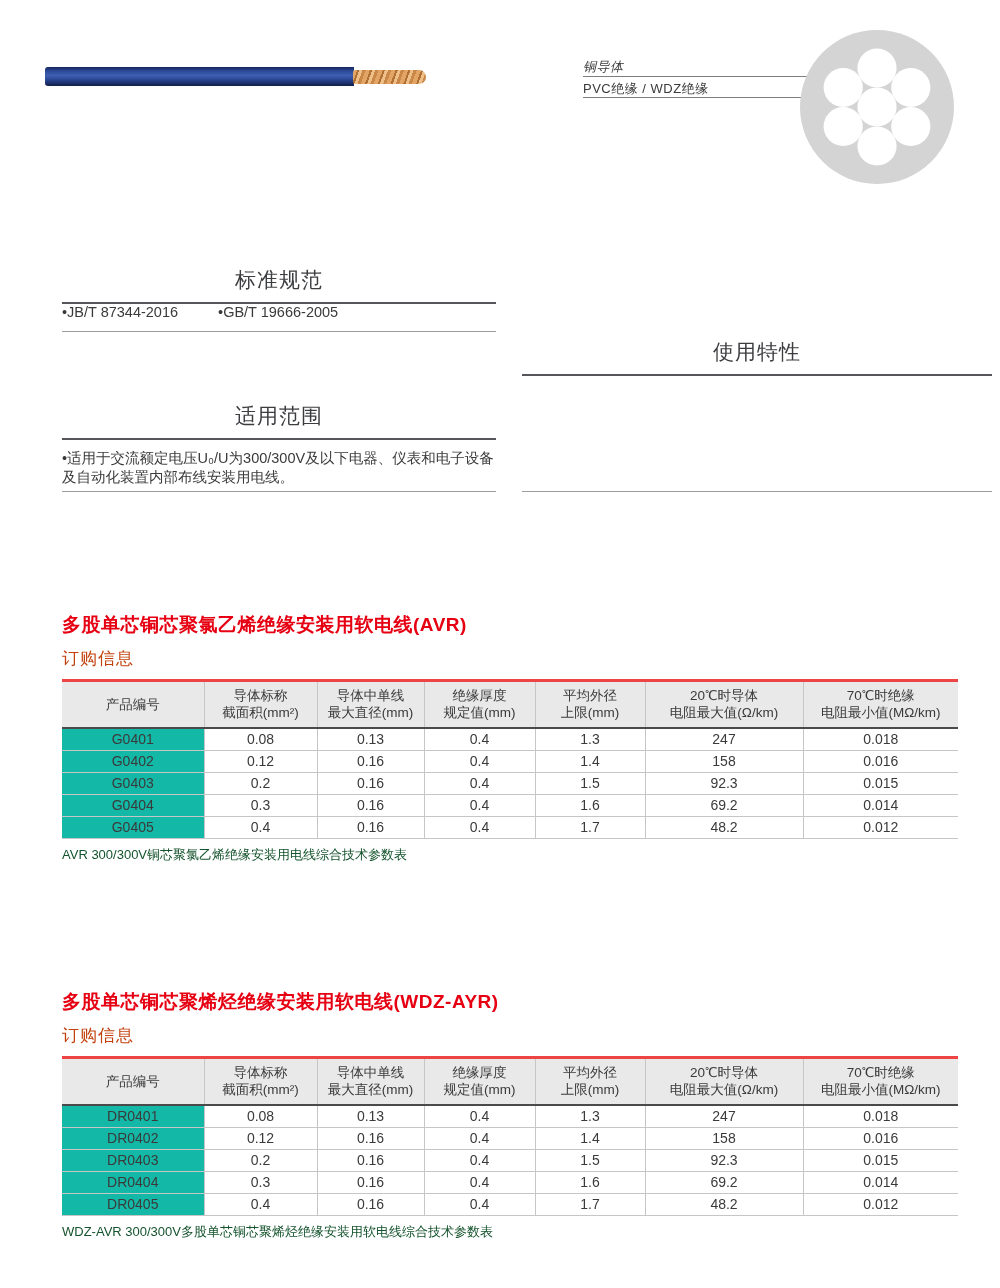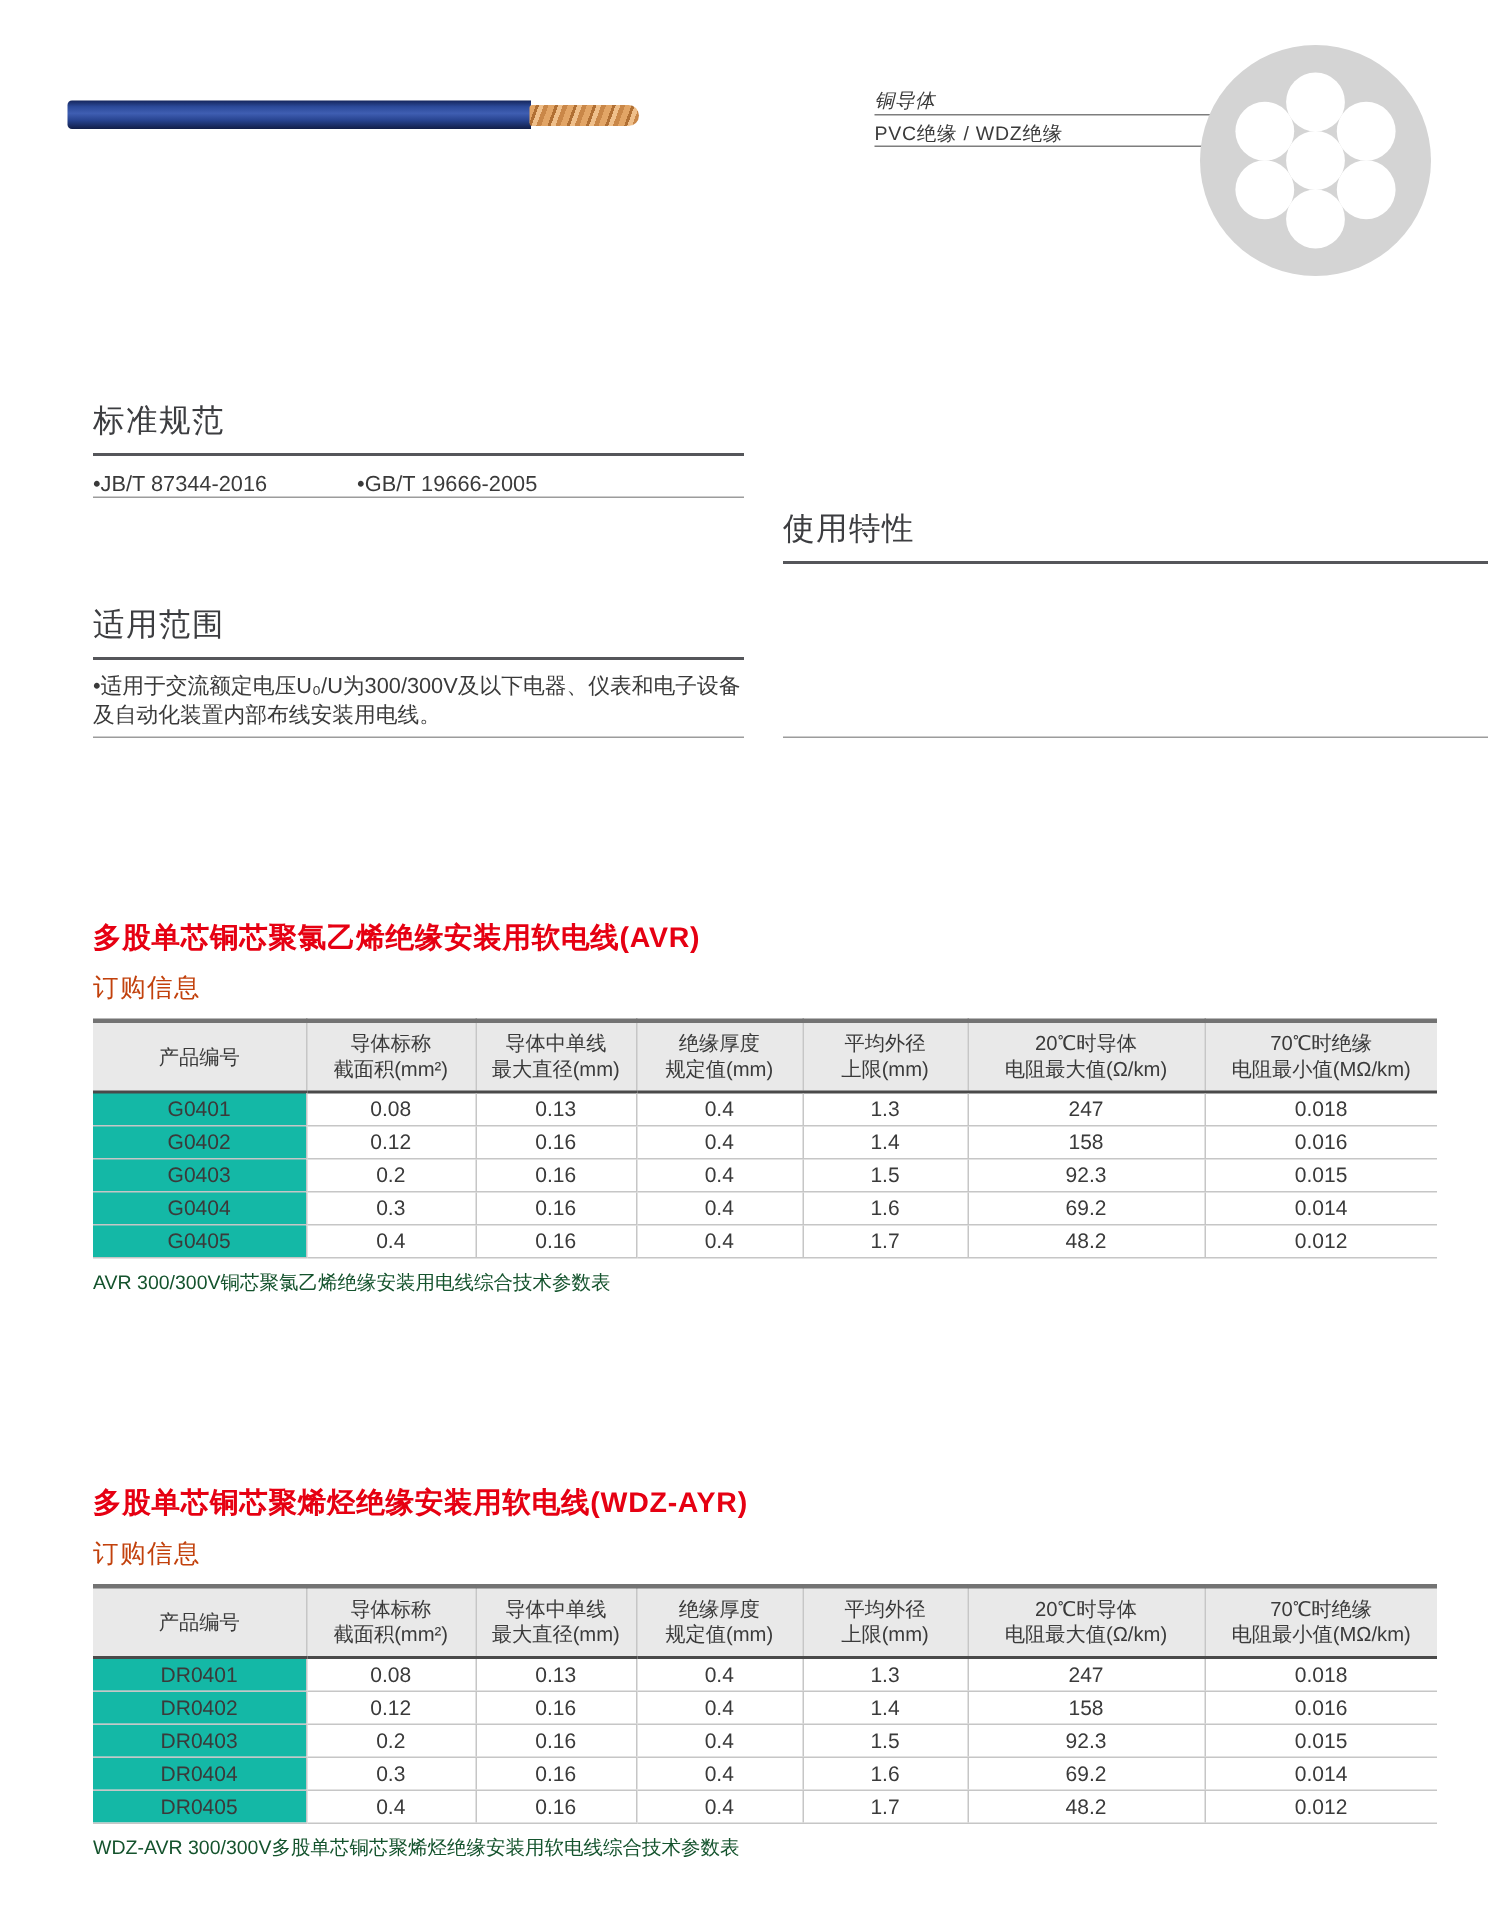--- a/index.html
+++ b/index.html
@@ -20,32 +20,32 @@
   }
   .callout-text { position:absolute; font-size:13px; color:#3a3a3a; letter-spacing:0.5px; }
   .leader { position:absolute; height:0; border-top:1px solid #7e7e7e; }
   .leader::after {
     content:""; position:absolute; right:-6px; top:-3px; width:4px; height:4px;
     background:#fff; border:1px solid #7e7e7e; border-radius:50%;
   }
   .cross-section { position:absolute; left:799px; top:29px; }
   
   .sec { position:absolute; }
-  .sec h2 { margin:0; font-size:21px; font-weight:normal; color:#3c3d40; letter-spacing:1px; }
+  .sec h2 { margin:0; font-size:21px; font-weight:normal; color:#3c3d40; letter-spacing:1px;text-align:center; }
   .rule-dark { border:0; border-top:2px solid #55565a; margin:8px 0 0 0; }
   .rule-light { position:absolute; left:0; right:0; bottom:0; border:0; border-top:1px solid #9c9c9c; margin:0; }
-  .std-items { margin-top:11px; font-size:14.5px; display:flex; gap:60px; }
+  .std-items { font-size:14.5px; display:flex; gap:40px; }
   .sec p { margin:9px 0 0 0; font-size:14.5px; line-height:1.32; }
   .usage-list p { margin:7px 0 0 0; font-size:14.5px; line-height:1.26; }
   
   .product { position:absolute; left:62px; width:896px; }
   .product h1 { margin:0; font-size:19px; font-weight:bold; color:#e60012; letter-spacing:0.5px; }
   .order-label { margin-top:9px; font-size:17px; color:#c2410c; letter-spacing:1px; }
   .spec-table { border-collapse:collapse; table-layout:fixed; width:896px; margin-top:9px;
-                border-top:3px solid #737373; }
+                border-top:3px solid #ef4444; }
   .spec-table th {
     background:#e9e9e9; font-weight:normal; font-size:13.5px; line-height:1.28;
     padding:5px 2px; border-bottom:2px solid #4a4a4a; text-align:center; color:#3a3a3a;
   }
   .spec-table td {
     font-size:14px; text-align:center; height:21px; padding:0 2px;
     border-bottom:1px solid #c6c6c6; color:#3a3a3a;
   }
   .spec-table th + th, .spec-table td + td { border-left:1px solid #c6c6c6; }
   .spec-table td:first-child { background:#14b8a6; }

